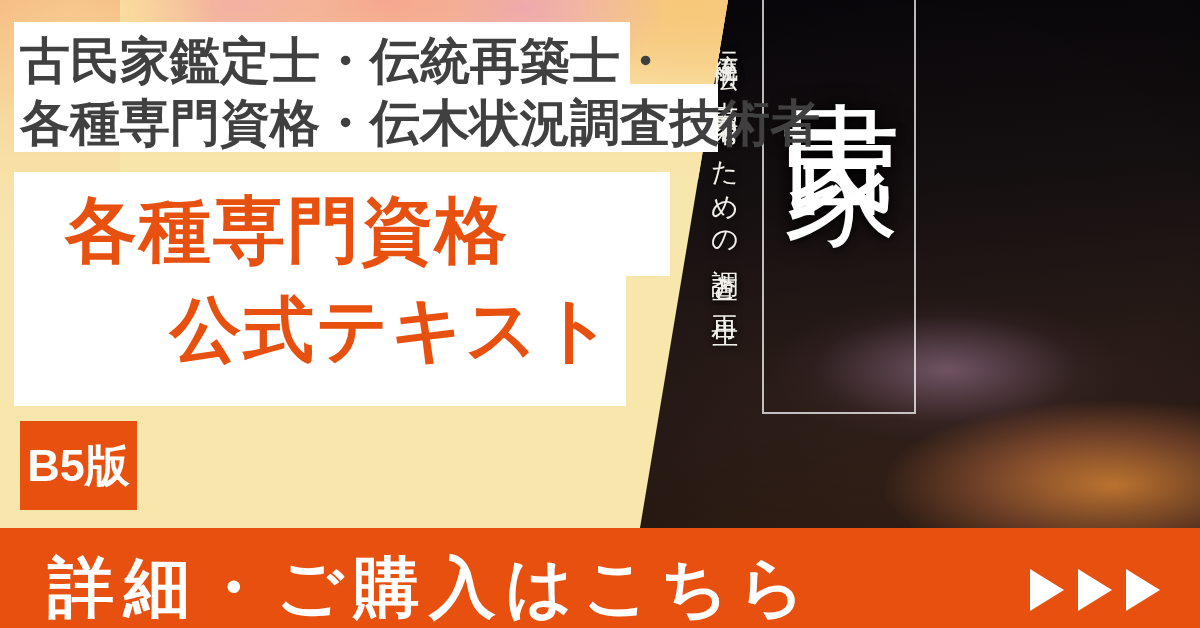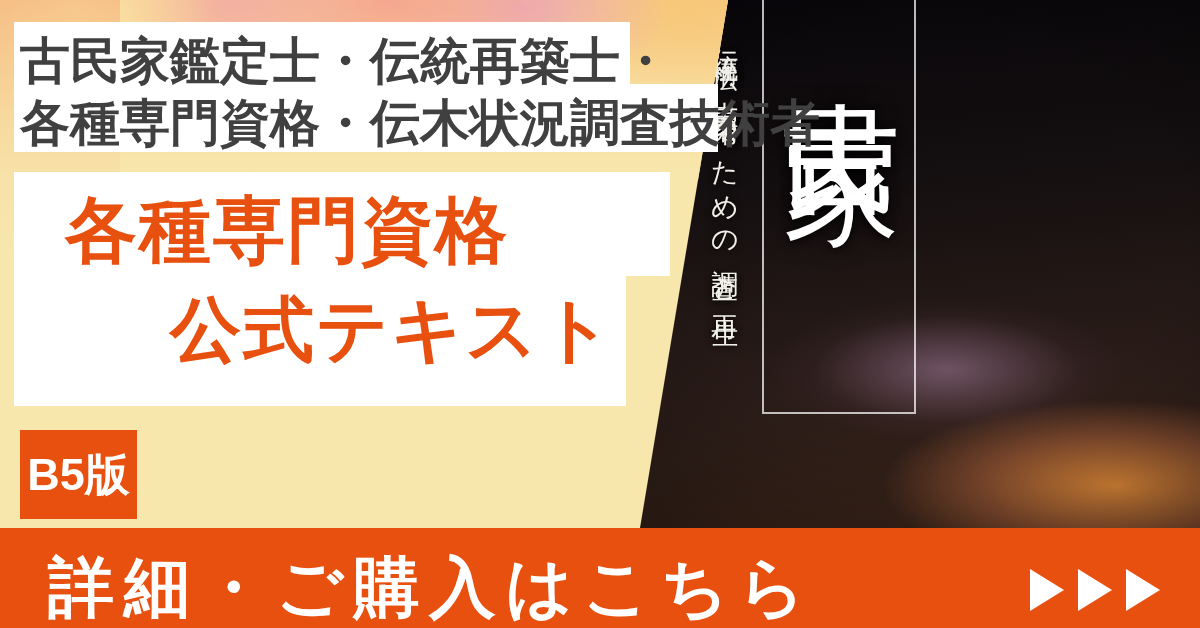--- a/index.html
+++ b/index.html
@@ -155,21 +155,21 @@
     color:#E8500F;font-weight:700;
     font-family:"Liberation Sans","DejaVu Sans",sans-serif;
     text-shadow:2px 2px 0 rgba(255,255,255,.9);
   }
   #big1{left:22px;top:183px;font-size:72px;letter-spacing:2px;margin-left:43px;}
   #big2{left:170px;top:283px;font-size:71px;letter-spacing:2px;}
 
   
   #badge{
     position:absolute;left:20px;top:421px;width:117px;height:89px;
-    background:#E8500F;display:flex;align-items:center;justify-content:center;margin-top:9px;
+    background:#E8500F;display:flex;align-items:center;justify-content:center;
   }
   #badge-label{
     color:#fff;font-size:45px;font-weight:700;letter-spacing:0px;line-height:1;
     font-family:"Liberation Sans","DejaVu Sans",sans-serif;
   }
   #price{
     position:absolute;left:150px;top:429px;white-space:nowrap;
     color:#E8500F;font-size:58px;font-weight:400;letter-spacing:0px;
     font-family:"Liberation Sans","DejaVu Sans",sans-serif;
   }

